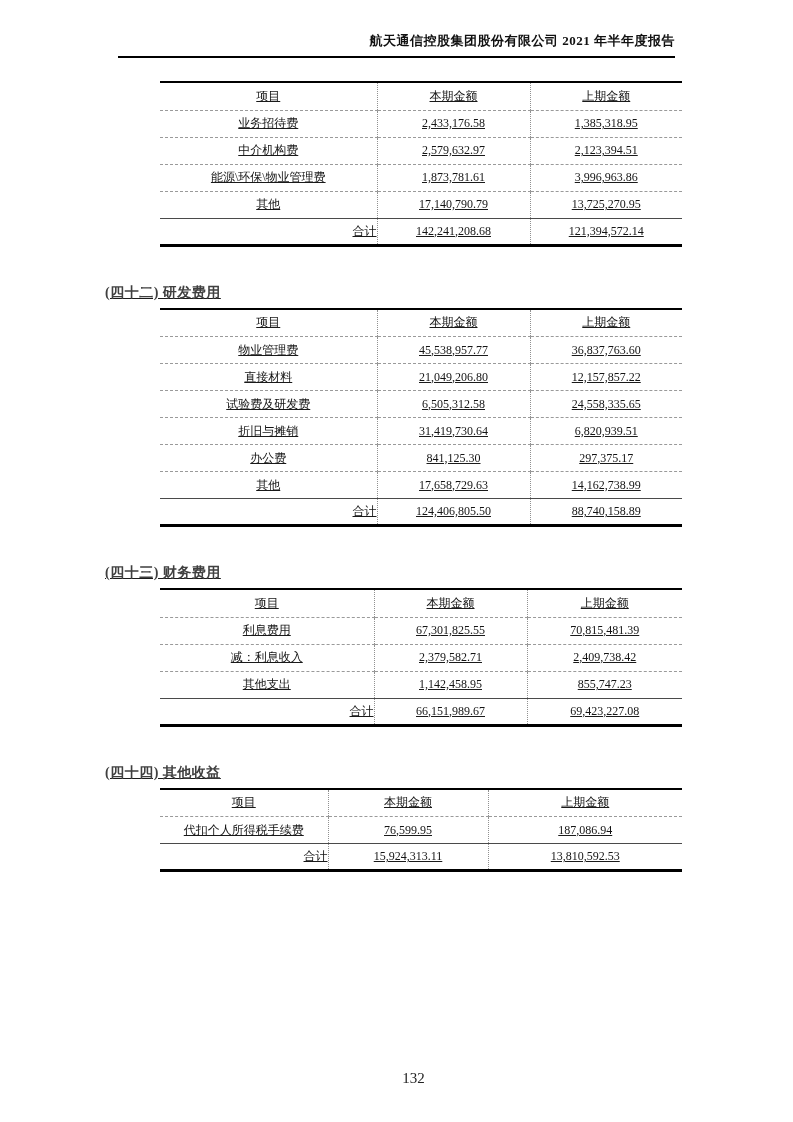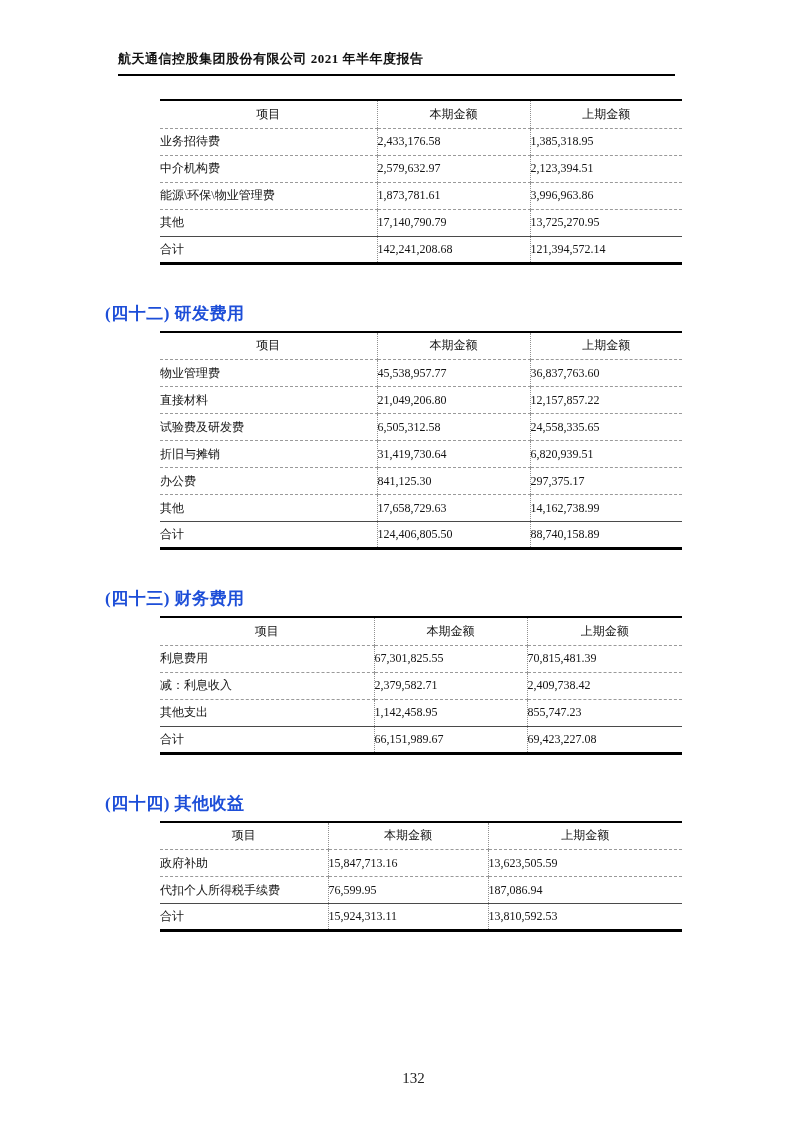--- a/index.html
+++ b/index.html
@@ -8,40 +8,41 @@
     width: 793px; height: 1122px;
     background: #ffffff;
     position: relative;
     overflow: hidden;
     font-family: "Liberation Serif", "DejaVu Serif", serif;
     color: #1a1a1a;
   }
   
   .doc-header {
     margin: 0 118px;
-    padding-top: 50px;
+    padding-top: 32px;
     padding-bottom: 6px;
-    text-align: left;
+    text-align: right;
     border-bottom: 2px solid #000;
     font-size: 13px;
     font-weight: bold;
     letter-spacing: 0.5px;
     color: #111;
   }
   
   .content {
     margin-left: 160px;
     width: 524px;
+    text-decoration: underline;
   }
   section.report-section { margin-top: 37px; }
   section.report-section.no-heading { margin-top: 23px; }
   h2.sec-heading {
-    font-size: 17px;
+    font-size: 14px;
     font-weight: bold;
-    color: #1d4ed8;
+    color: #404040;
     margin: 0 0 6px -55px;
     letter-spacing: 0.5px;
   }
   
   table.fin-table {
     width: 522px;
     border-collapse: collapse;
     table-layout: fixed;
     border-top: 2.5px solid #000;
     border-bottom: 3px solid #000;
@@ -55,24 +56,24 @@
     white-space: nowrap;
     overflow: hidden;
     color: #141414;
   }
   table.fin-table th + th, table.fin-table td + td {
     border-left: 1px dotted #909090;
   }
   table.fin-table thead tr { height: 28px; }
   table.fin-table tbody tr { height: 27px; }
   table.fin-table th { text-align: center; }
-  td.c-label { text-align: left; padding-left: 8px; }
-  td.c-num   { text-align: left; padding-right: 9px; }
+  td.c-label { text-align: center; padding-left: 8px; }
+  td.c-num   { text-align: center; padding-right: 9px; }
   tr.total td { border-top: 1px solid #4a4a4a; }
-  tr.total td.c-label { text-align: left; padding-left: 0; }
+  tr.total td.c-label { text-align: right; padding-left: 0; }
   
   .page-footer {
     position: absolute;
     top: 1070px; left: 17px;
     width: 793px;
     text-align: center;
     font-size: 15px;
     color: #222;
   }
 </style>
@@ -232,25 +233,20 @@
         </colgroup>
       <thead>
         <tr>
           <th>项目</th>
           <th>本期金额</th>
           <th>上期金额</th>
         </tr>
       </thead>
       <tbody>
           <tr>
-            <td class="c-label">政府补助</td>
-            <td class="c-num">15,847,713.16</td>
-            <td class="c-num">13,623,505.59</td>
-          </tr>
-          <tr>
             <td class="c-label">代扣个人所得税手续费</td>
             <td class="c-num">76,599.95</td>
             <td class="c-num">187,086.94</td>
           </tr>
           <tr class="total">
             <td class="c-label">合计</td>
             <td class="c-num">15,924,313.11</td>
             <td class="c-num">13,810,592.53</td>
           </tr>
         </tbody>

